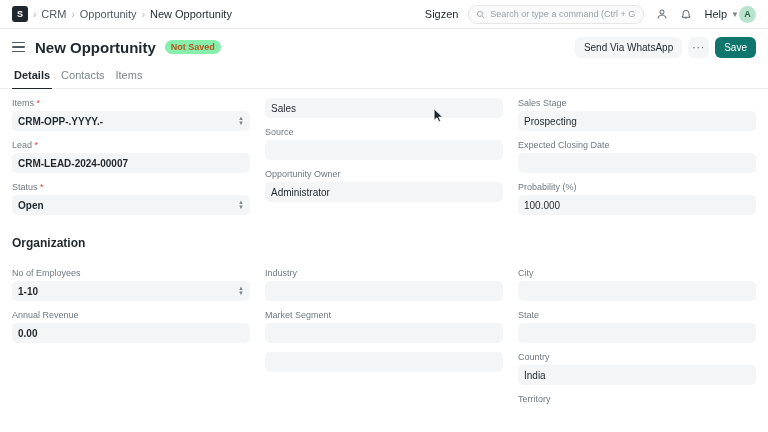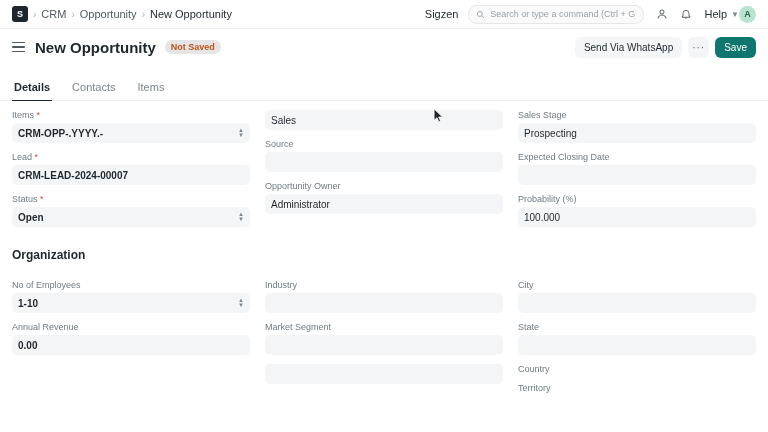--- a/index.html
+++ b/index.html
@@ -95,21 +95,21 @@
   .hamburger span { display: block; height: 1.5px; background: #4f5a63; border-radius: 1px; }
   .page-title {
     font-size: 15px;
     font-weight: bold;
     color: #1f272e;
     margin-right: 9px;
   }
   .badge-notsaved {
     font-size: 9px;
     color: #b9541b;
-    background: #e5e5e5;
+    background: #86efac;
     border-radius: 7px;
     padding: 2px 6px;
     font-weight: bold;
   }
   .head-spacer { flex: 1 1 auto; }
   .btn {
     height: 21px;
     border-radius: 6px;
     font-size: 10px;
     display: flex; align-items: center; justify-content: center;
@@ -135,22 +135,21 @@
     background: #0f766e;
     color: #ffffff;
     min-width: 38px;
   }
 
   
   .tabs {
     display: flex;
     padding: 0 12px;
     border-bottom: 1px solid #ededed;
-    gap: 18px;
-    margin-top: 12px;
+    gap: 7px;
   }
   .tab {
     font-size: 11px;
     color: #7c868e;
     padding: 4px 2px 7px 2px;
     position: relative;
   }
   .tab.active {
     color: #1f272e;
     font-weight: bold;
@@ -410,20 +409,23 @@
         </div>
       </div>
       <div class="field">
         <div class="field-label">State</div>
         <div class="control empty">
           <span></span>
         </div>
       </div>
       <div class="field">
         <div class="field-label">Country</div>
+        <div class="control">
+          <span>India</span>
+        </div>
       </div>
       <div class="field">
         <div class="field-label">Territory</div>
 
       </div>
     </div>
   </div>
 </div>
 
 <svg class="cursor" id="mouse-cursor" viewBox="0 0 12 17" style="left: 433px; top: 108px;">

